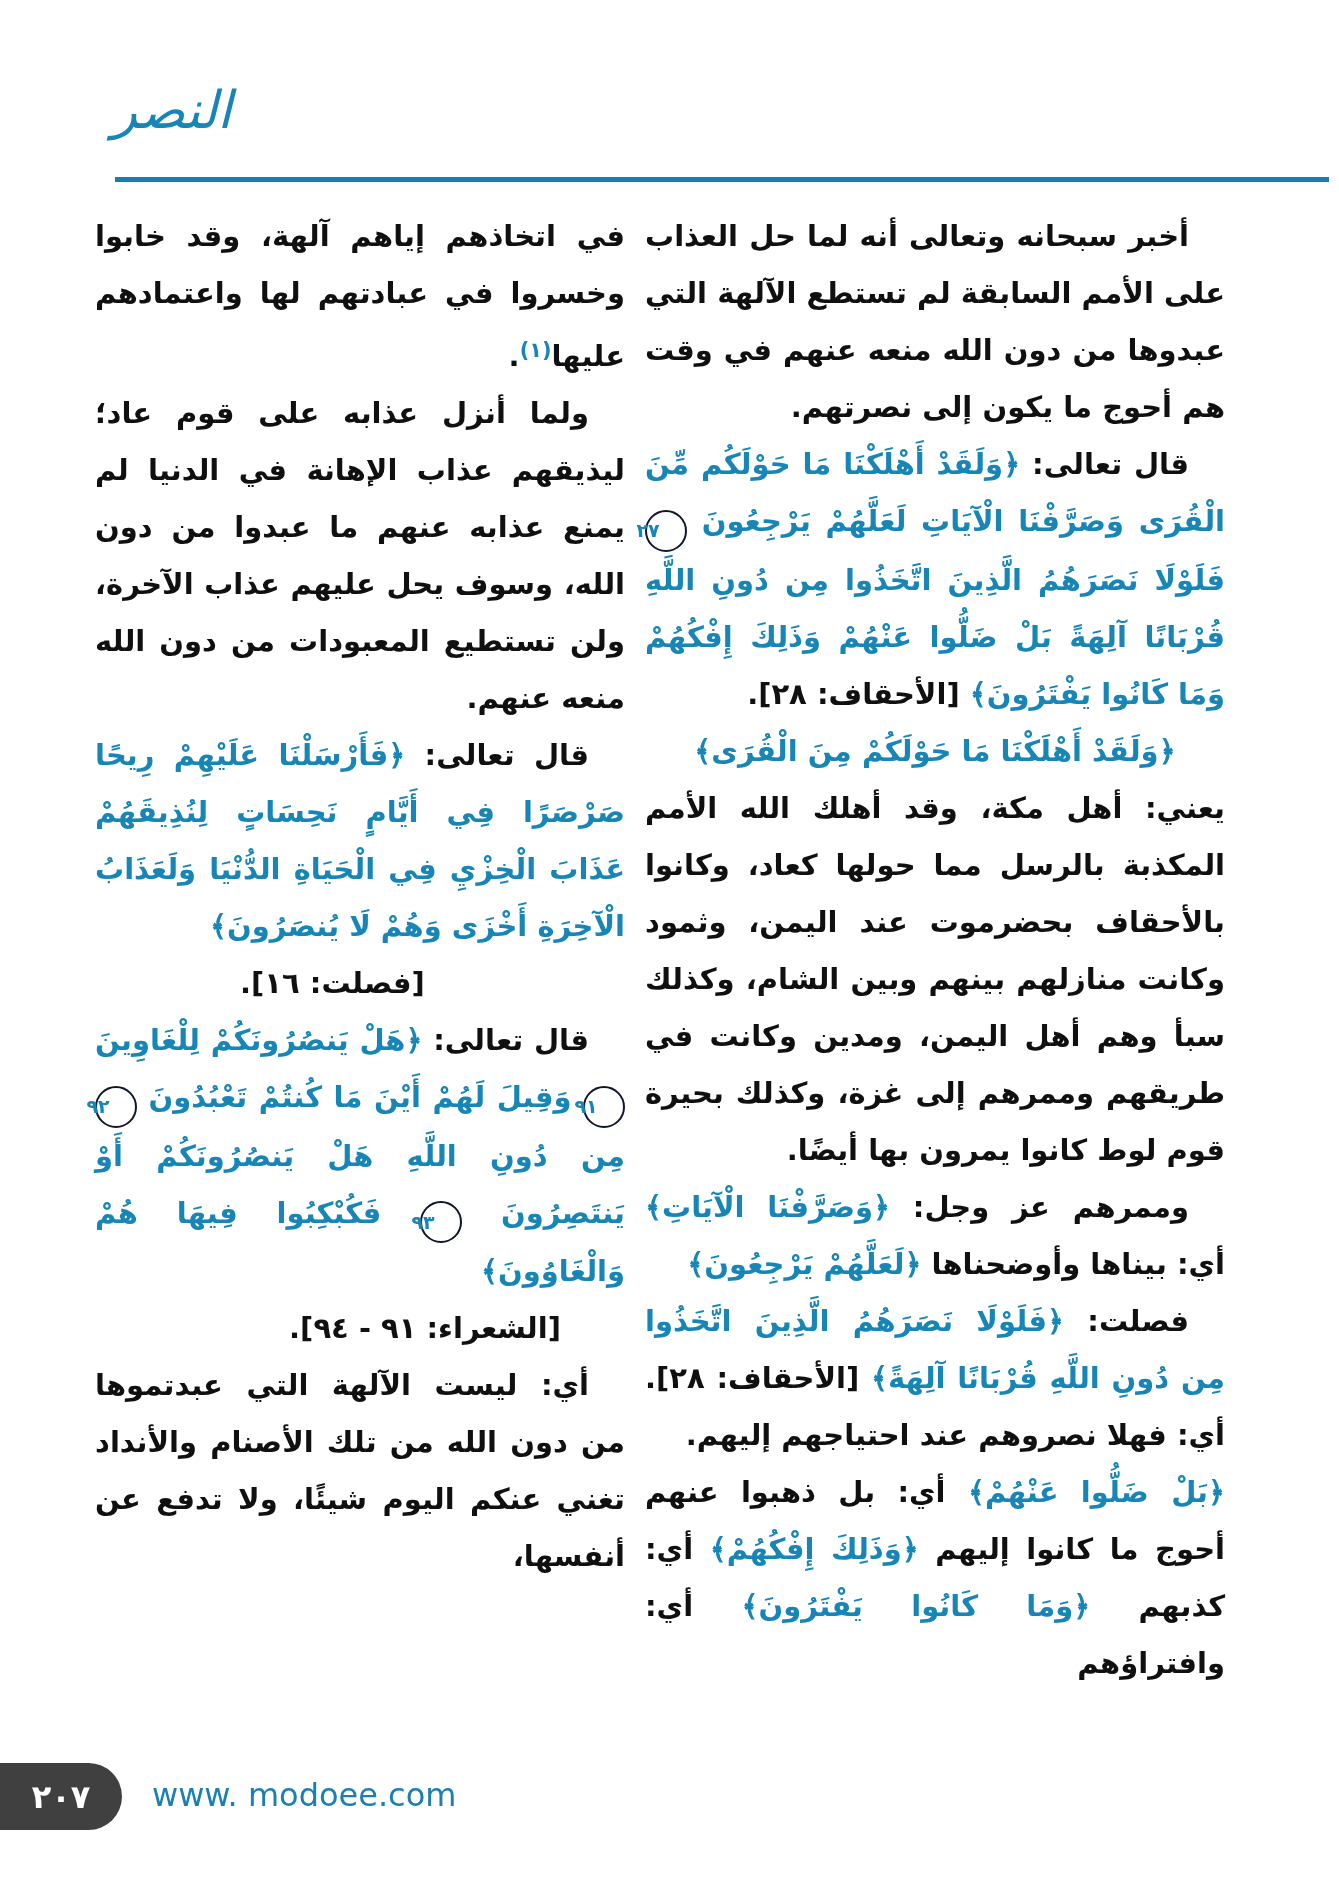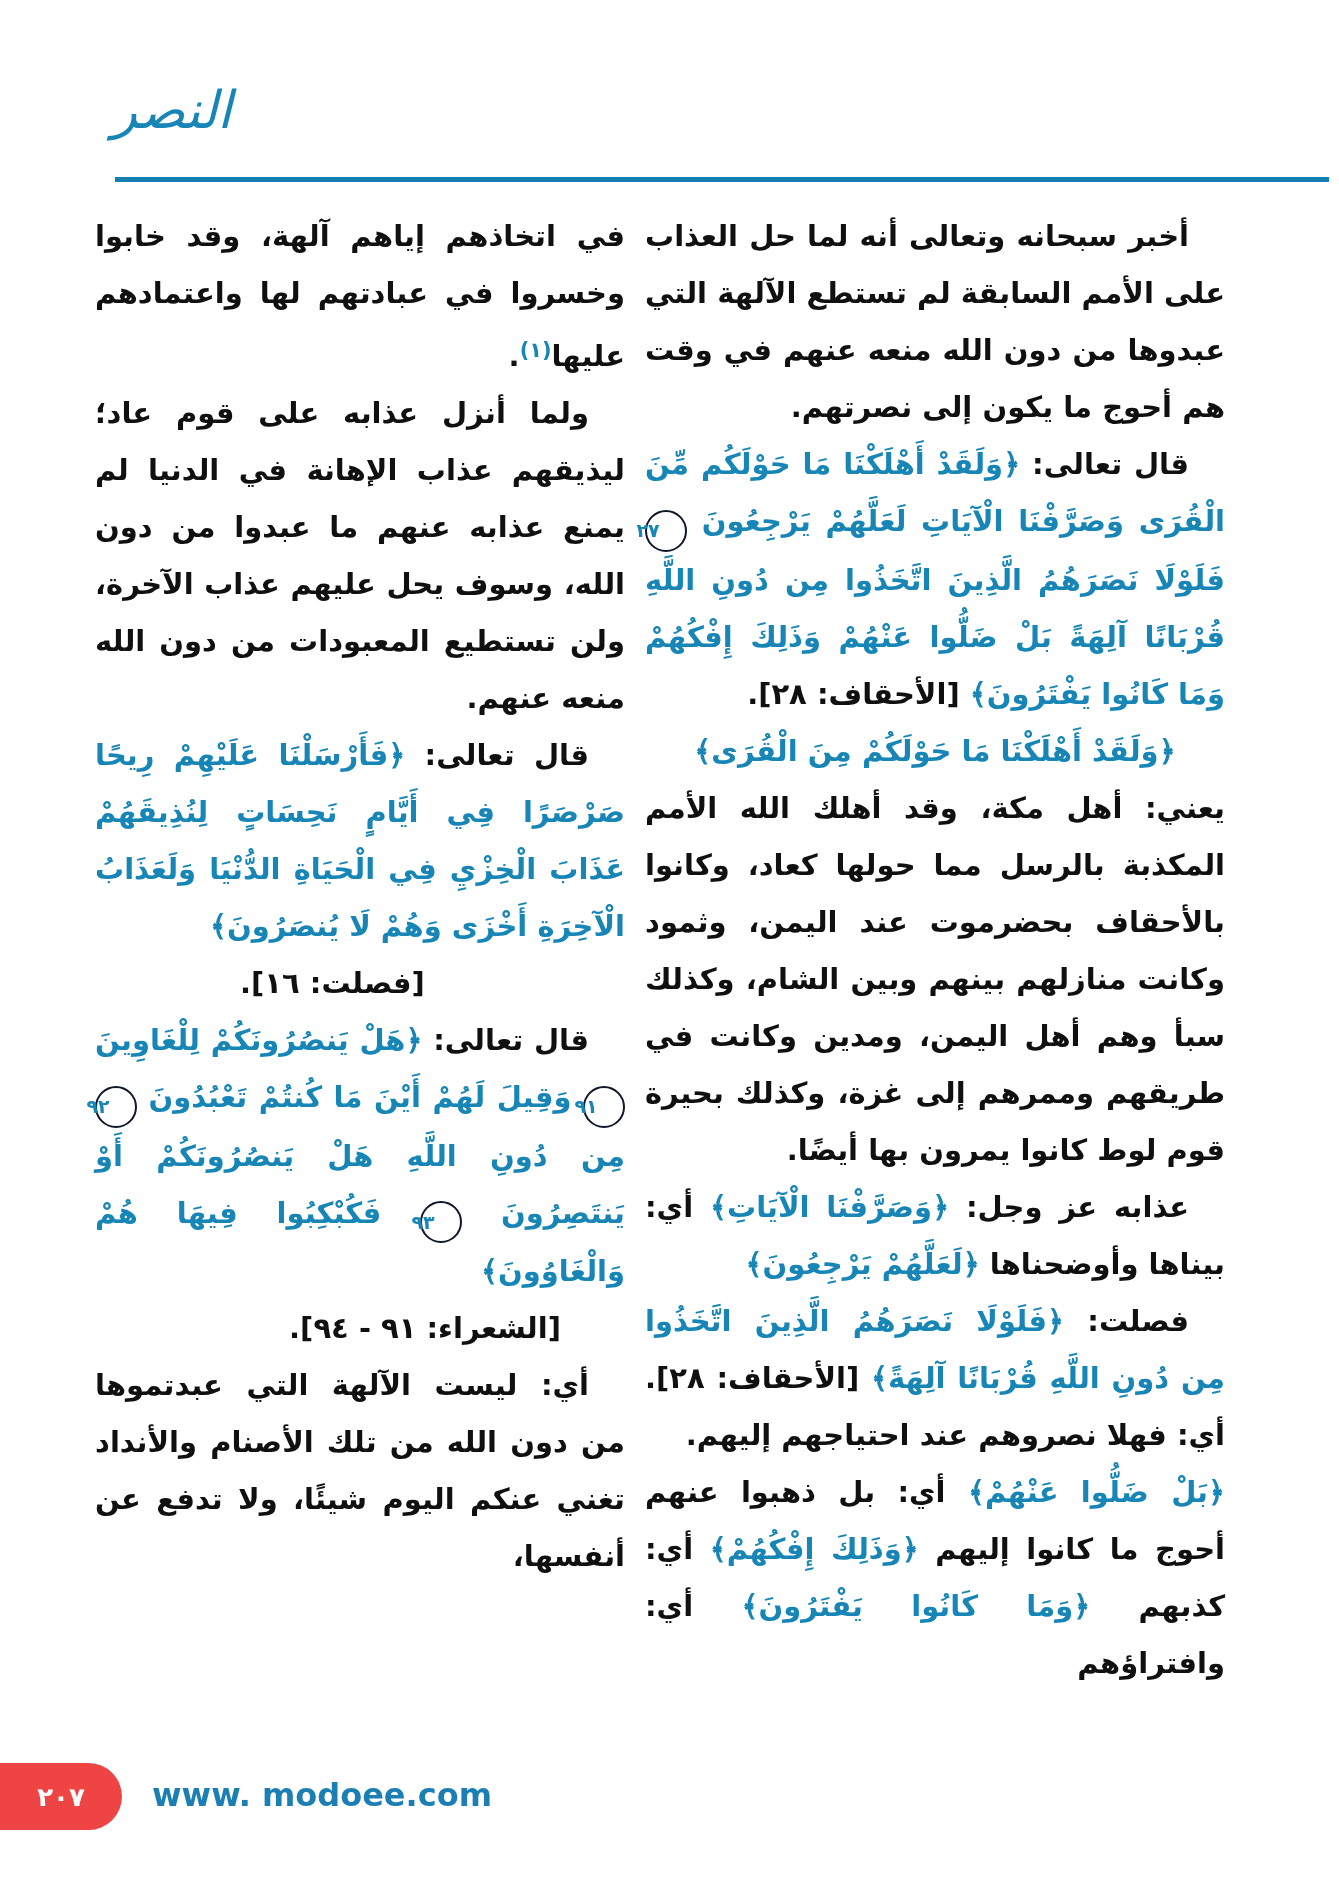--- a/index.html
+++ b/index.html
@@ -40,47 +40,47 @@
   .t-fnmark { color:#1786b7; font-size:0.72em; vertical-align:9px; }
   .t-badge {
     display:inline-flex; align-items:center; justify-content:center;
     width:38px; height:38px; border:2px solid #0f172a; border-radius:50%;
     color:#1786b7; font-size:19px; line-height:1; vertical-align:-6px;
     box-shadow:0 0 0 1.5px #ffffff inset;
   }
   
   .page-badge {
     position:absolute; left:0; top:1763px; width:122px; height:67px;
-    background:#ef4444; color:#ffffff;
+    background:#404040; color:#ffffff;
     border-top-right-radius:38px; border-bottom-right-radius:38px;
     display:flex; align-items:center; justify-content:center;
-    font-size:26px; font-weight:bold;
+    font-size:32px; font-weight:bold;
   }
   .site-url {
     position:absolute; left:152px; top:1776px; color:#1b7fb4;
-    font-size:32px; font-weight:bold; direction:ltr;
+    font-size:32px; font-weight:normal; direction:ltr;
   }
 </style>
 </head>
 <body>
 
 <div class="page">
 
   <div class="chapter-title">النصر</div>
   <div class="header-rule"></div>
 
   <main class="columns">
 
     <section class="col-right">
       <div>
           <p class="para indent"><span class="t-normal">أخبر سبحانه وتعالى أنه لما حل العذاب على الأمم السابقة لم تستطع الآلهة التي عبدوها من دون الله منعه عنهم في وقت هم أحوج ما يكون إلى نصرتهم.</span></p>
           <p class="para indent"><span class="t-normal">قال تعالى: </span><span class="t-quran">﴿وَلَقَدْ أَهْلَكْنَا مَا حَوْلَكُم مِّنَ الْقُرَى وَصَرَّفْنَا الْآيَاتِ لَعَلَّهُمْ يَرْجِعُونَ </span><span class="t-badge">٢٧</span><span class="t-quran"> فَلَوْلَا نَصَرَهُمُ الَّذِينَ اتَّخَذُوا مِن دُونِ اللَّهِ قُرْبَانًا آلِهَةً بَلْ ضَلُّوا عَنْهُمْ وَذَلِكَ إِفْكُهُمْ وَمَا كَانُوا يَفْتَرُونَ﴾</span><span class="t-normal"> [الأحقاف: ٢٨].</span></p>
           <p class="para center"><span class="t-quran">﴿وَلَقَدْ أَهْلَكْنَا مَا حَوْلَكُمْ مِنَ الْقُرَى﴾</span></p>
           <p class="para"><span class="t-normal">يعني: أهل مكة، وقد أهلك الله الأمم المكذبة بالرسل مما حولها كعاد، وكانوا بالأحقاف بحضرموت عند اليمن، وثمود وكانت منازلهم بينهم وبين الشام، وكذلك سبأ وهم أهل اليمن، ومدين وكانت في طريقهم وممرهم إلى غزة، وكذلك بحيرة قوم لوط كانوا يمرون بها أيضًا.</span></p>
-          <p class="para indent"><span class="t-normal">عذابه عز وجل: </span><span class="t-quran">﴿وَصَرَّفْنَا الْآيَاتِ﴾</span><span class="t-normal"> أي: بيناها وأوضحناها </span><span class="t-quran">﴿لَعَلَّهُمْ يَرْجِعُونَ﴾</span></p>
+          <p class="para indent"><span class="t-normal">وممرهم عز وجل: </span><span class="t-quran">﴿وَصَرَّفْنَا الْآيَاتِ﴾</span><span class="t-normal"> أي: بيناها وأوضحناها </span><span class="t-quran">﴿لَعَلَّهُمْ يَرْجِعُونَ﴾</span></p>
           <p class="para indent"><span class="t-normal">فصلت: </span><span class="t-quran">﴿فَلَوْلَا نَصَرَهُمُ الَّذِينَ اتَّخَذُوا مِن دُونِ اللَّهِ قُرْبَانًا آلِهَةً﴾</span><span class="t-normal"> [الأحقاف: ٢٨]. أي: فهلا نصروهم عند احتياجهم إليهم.</span></p>
           <p class="para"><span class="t-quran">﴿بَلْ ضَلُّوا عَنْهُمْ﴾</span><span class="t-normal"> أي: بل ذهبوا عنهم أحوج ما كانوا إليهم </span><span class="t-quran">﴿وَذَلِكَ إِفْكُهُمْ﴾</span><span class="t-normal"> أي: كذبهم </span><span class="t-quran">﴿وَمَا كَانُوا يَفْتَرُونَ﴾</span><span class="t-normal"> أي: وافتراؤهم</span></p>
         </div>
     </section>
 
     <section class="col-left">
       <div>
           <p class="para"><span class="t-normal">في اتخاذهم إياهم آلهة، وقد خابوا وخسروا في عبادتهم لها واعتمادهم عليها</span><span class="t-fnmark">(١)</span><span class="t-normal">.</span></p>
           <p class="para indent"><span class="t-normal">ولما أنزل عذابه على قوم عاد؛ ليذيقهم عذاب الإهانة في الدنيا لم يمنع عذابه عنهم ما عبدوا من دون الله، وسوف يحل عليهم عذاب الآخرة، ولن تستطيع المعبودات من دون الله منعه عنهم.</span></p>
           <p class="para indent"><span class="t-normal">قال تعالى: </span><span class="t-quran">﴿فَأَرْسَلْنَا عَلَيْهِمْ رِيحًا صَرْصَرًا فِي أَيَّامٍ نَحِسَاتٍ لِنُذِيقَهُمْ عَذَابَ الْخِزْيِ فِي الْحَيَاةِ الدُّنْيَا وَلَعَذَابُ الْآخِرَةِ أَخْزَى وَهُمْ لَا يُنصَرُونَ﴾</span></p>

